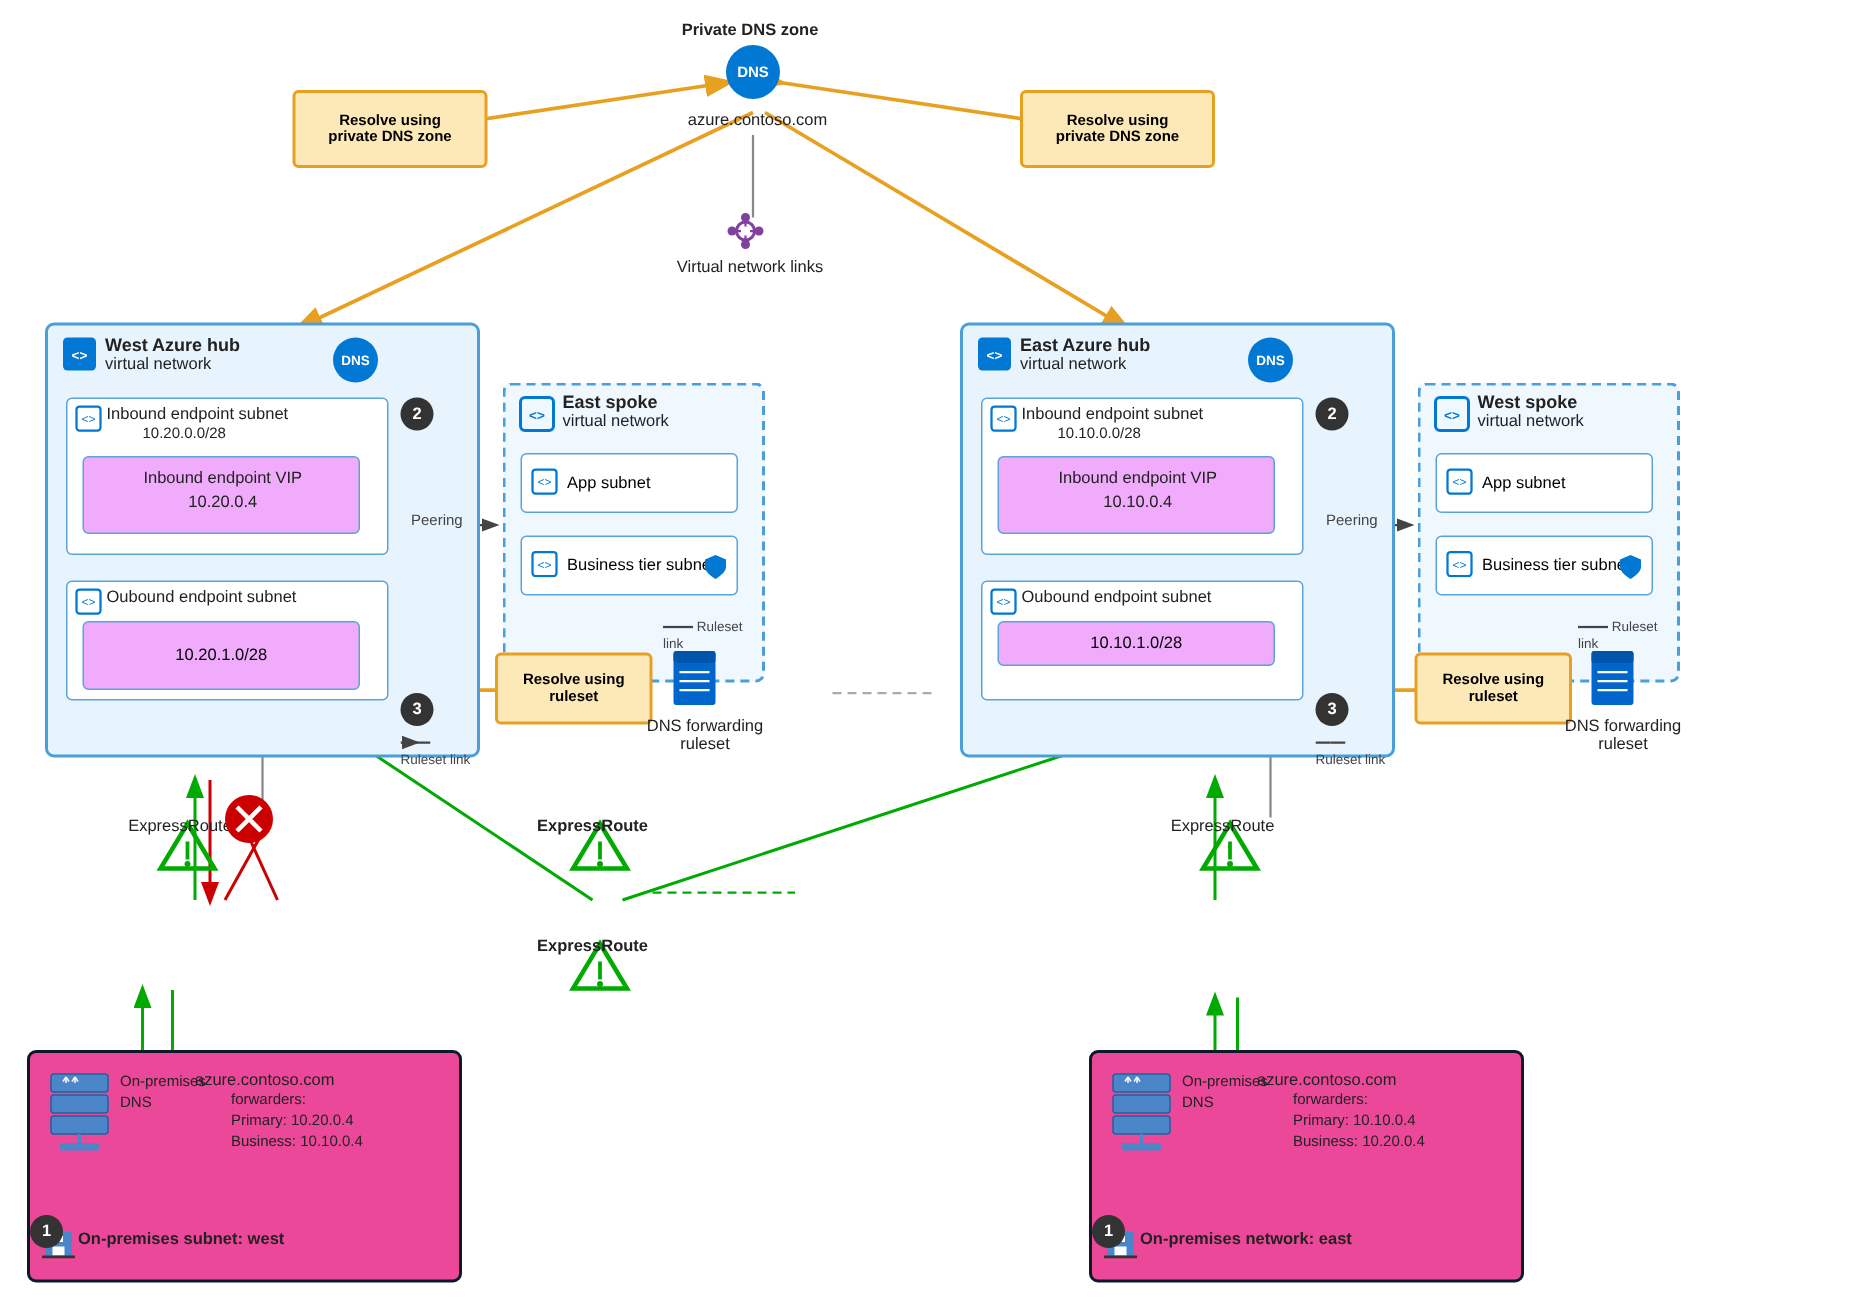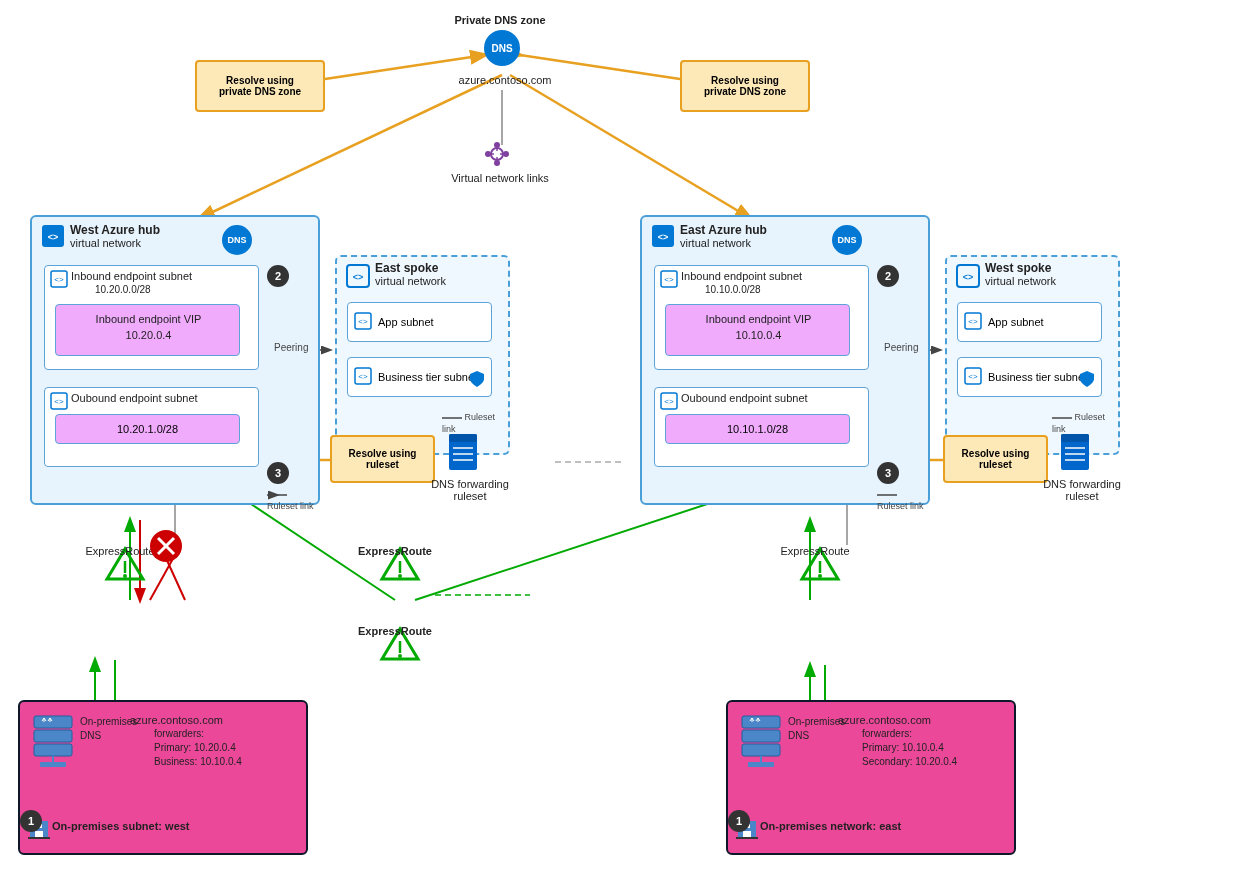--- a/index.html
+++ b/index.html
@@ -282,21 +282,21 @@
     </div>
 
     <div class="subnet-box" style="left:12px; top:170px; width:215px; height:80px;">
       <div style="position:absolute; left:5px; top:4px;">
         <svg width="18" height="18" viewBox="0 0 18 18">
           <rect x="1" y="1" width="16" height="16" rx="2" fill="none" stroke="#0078d4" stroke-width="1.5"></rect>
           <text x="9" y="12" text-anchor="middle" fill="#0078d4" font-size="8">&lt;&gt;</text>
         </svg>
       </div>
       <div class="label" style="left:26px; top:4px;">Oubound endpoint subnet</div>
-      <div class="subnet-inner" style="left:10px; top:26px; width:185px; height:30px; display:flex; align-items:center; justify-content:center;">
+      <div class="subnet-inner" style="left:10px; top:26px; width:185px; height:46px; display:flex; align-items:center; justify-content:center;">
         <span>10.20.1.0/28</span>
       </div>
     </div>
 
     <div class="badge" style="left:235px; top:245px;">3</div>
 
     <div class="ruleset-label" style="left:235px; top:272px;">
       <svg width="20" height="12" viewBox="0 0 20 12" style="display:inline-block; vertical-align:middle;">
         <line x1="0" y1="6" x2="10" y2="6" stroke="#444" stroke-width="1.5" marker-end="url(#arrowBlack)"></line>
         <line x1="20" y1="6" x2="10" y2="6" stroke="#444" stroke-width="1.5"></line>
@@ -581,21 +581,21 @@
         <line x1="18" y1="8" x2="18" y2="4" stroke="white" stroke-width="1"></line>
         <line x1="18" y1="4" x2="16" y2="7" stroke="white" stroke-width="1"></line>
         <line x1="18" y1="4" x2="20" y2="7" stroke="white" stroke-width="1"></line>
       </svg>
     </div>
     <div class="label" style="left:60px; top:14px; font-size:10px;">On-premises</div>
     <div class="label" style="left:60px; top:28px; font-size:10px;">DNS</div>
     <div class="label" style="left:110px; top:12px;">azure.contoso.com</div>
     <div class="label small" style="left:110px; top:26px;">forwarders:</div>
     <div class="label small" style="left:110px; top:40px;">Primary: 10.10.0.4</div>
-    <div class="label small" style="left:110px; top:54px;">Secondary: 10.20.0.4</div>
+    <div class="label small" style="left:110px; top:54px;">Business: 10.20.0.4</div>
 
     <div style="position:absolute; left:8px; top:115px;">
       <svg width="22" height="22" viewBox="0 0 22 22">
         <rect x="2" y="4" width="18" height="16" fill="#4a86c8" stroke="none"></rect>
         <rect x="4" y="7" width="4" height="4" fill="white"></rect>
         <rect x="10" y="7" width="4" height="4" fill="white"></rect>
         <rect x="7" y="14" width="8" height="6" fill="white"></rect>
         <rect x="0" y="20" width="22" height="2" fill="#333"></rect>
       </svg>
     </div>

